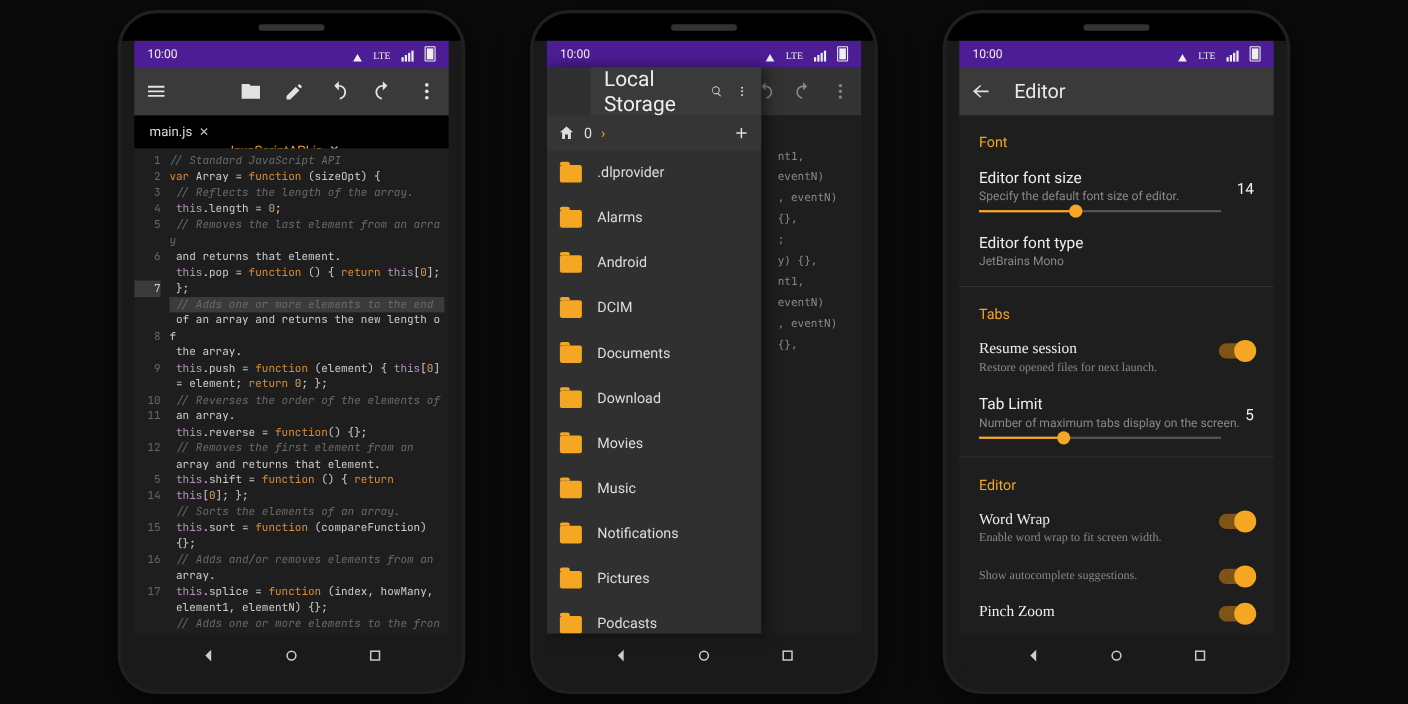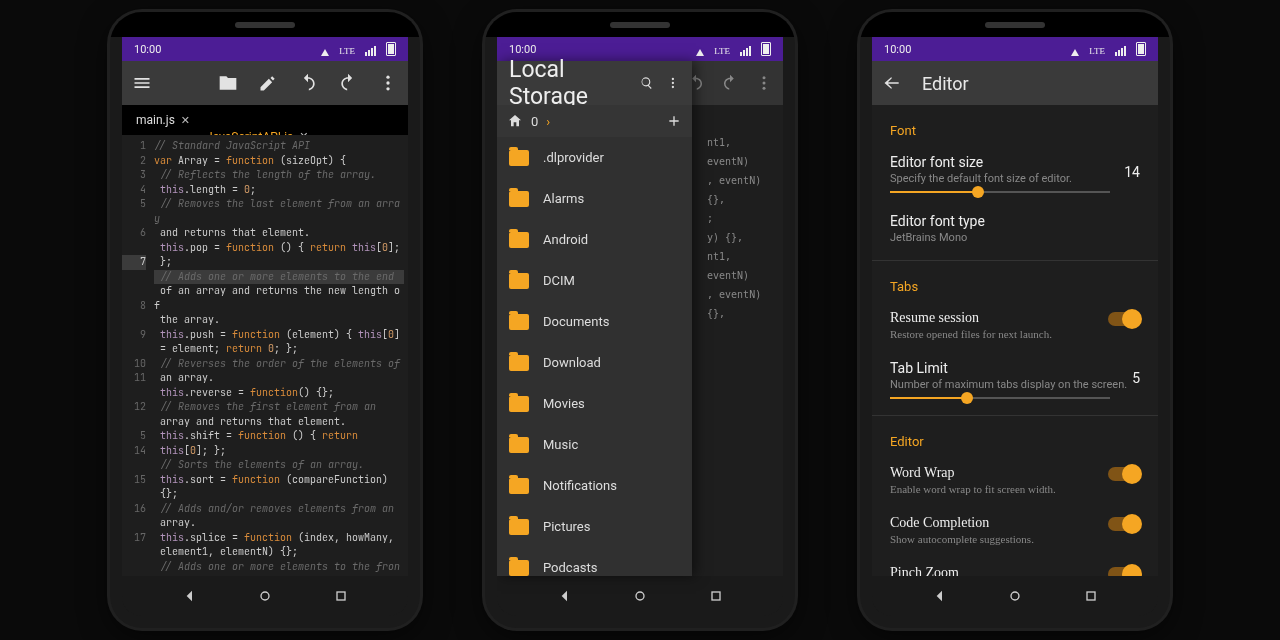--- a/index.html
+++ b/index.html
@@ -148,22 +148,23 @@
     flex-direction:column;
     box-shadow:4px 0 12px rgba(0,0,0,.5);
     z-index:10;
   }
   .drawer-head{
     height:44px;
     background:#3a3a3a;
     display:flex;align-items:center;
     padding:0 12px;
     color:#eee;
-    font-size:23px;
+    font-size:19px;
     gap:12px;
+    margin-left:40px;
   }
   .drawer-head .sp{flex:1;}
   .breadcrumb{
     height:32px;
     background:#353535;
     display:flex;
     align-items:center;
     padding:0 10px;
     gap:8px;
     color:#ddd;
@@ -550,21 +551,20 @@
         <div class="divider"></div>
         <div class="section-title">Editor</div>
 
         <div class="setting-row with-toggle">
           <div class="setting-title">Word Wrap</div>
           <div class="setting-sub">Enable word wrap to fit screen width.</div>
           <div class="toggle"></div>
         </div>
 
         <div class="setting-row with-toggle">
-          <div class="setting-title">Code Completion</div>
           <div class="setting-sub">Show autocomplete suggestions.</div>
           <div class="toggle"></div>
         </div>
 
         <div class="setting-row with-toggle">
           <div class="setting-title">Pinch Zoom</div>
           <div class="toggle"></div>
         </div>
       </div>
 

